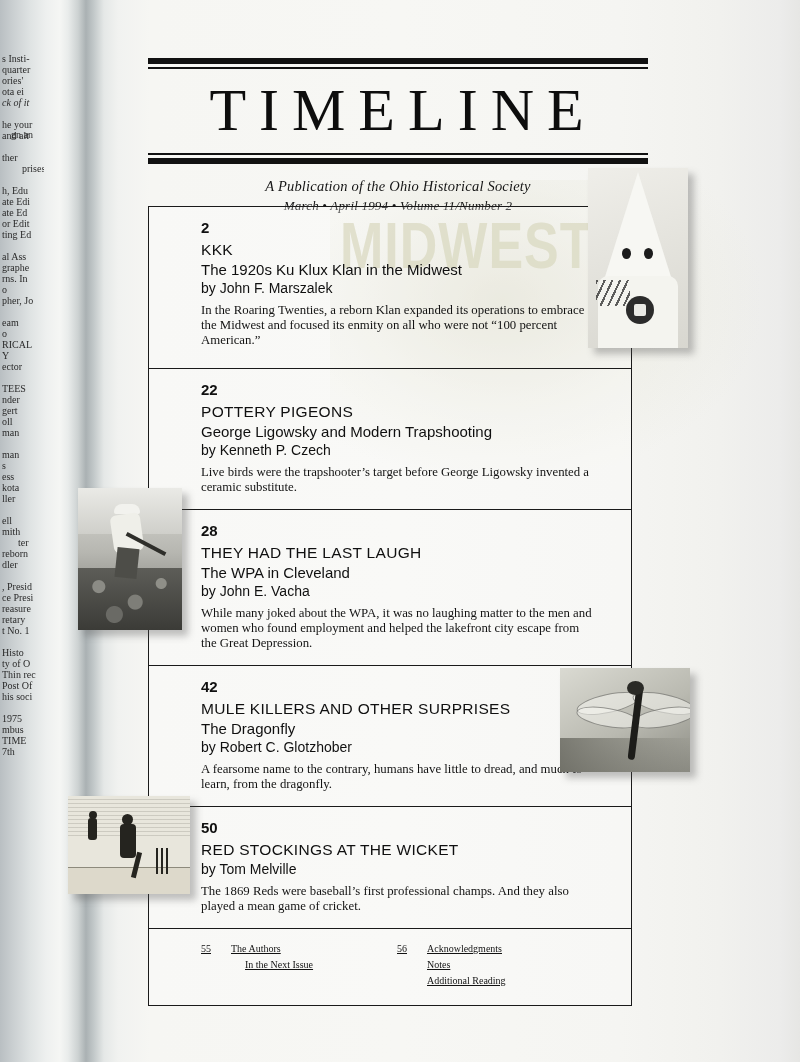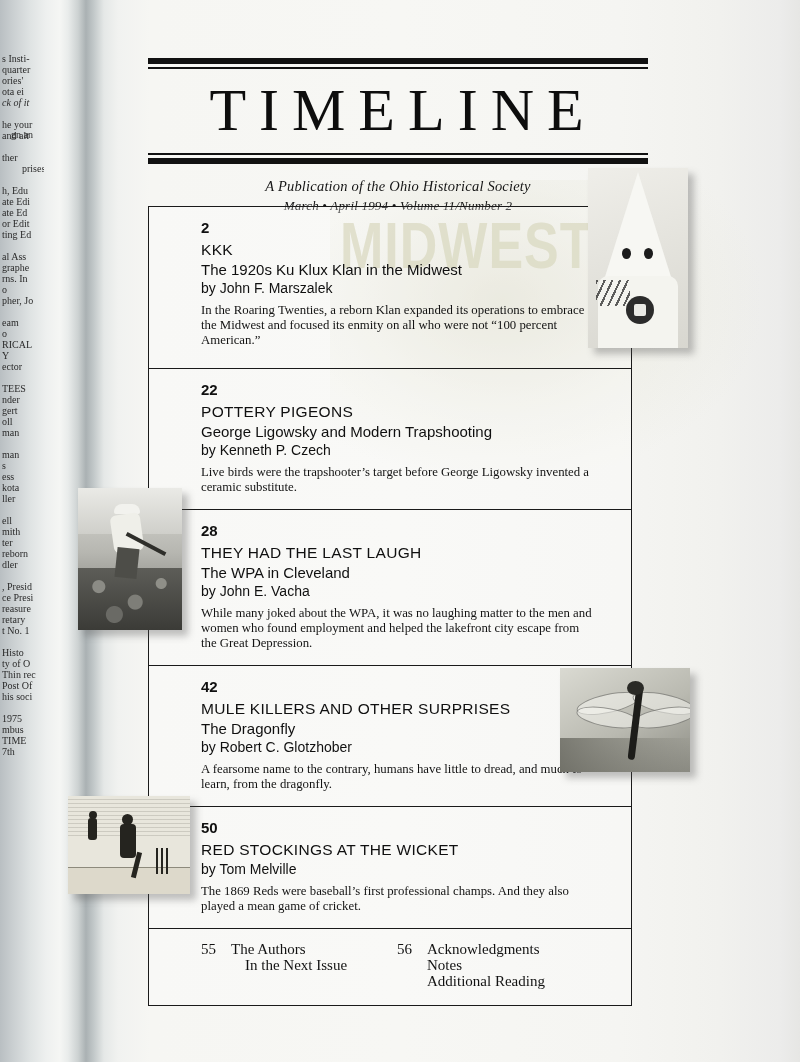--- a/index.html
+++ b/index.html
@@ -164,24 +164,25 @@
     font-size: 12.8px;
     line-height: 15px;
     color: #131313;
     max-width: 392px;
   }
 
   
   #backmatter {
     padding: 12px 16px 16px 52px;
     display: flex;
-    font-size: 15px;
+    font-size: 10px;
     line-height: 16px;
     color: #121212;
     min-height: 0;
+    text-decoration: underline;
   }
   .bm-col { display: flex; }
   .bm-num { width: 30px; }
   .bm-lines div { white-space: nowrap; }
   #bm-left { width: 196px; }
 
   
   .photo {
     position: absolute;
     box-shadow: 6px 6px 7px rgba(80,80,80,.35);
@@ -299,21 +300,21 @@
     <div class="blk" style="top: 406px;">gert</div>
     <div class="blk" style="top: 417px;">oll</div>
     <div class="blk" style="top: 428px;">man</div>
     <div class="blk" style="top: 450px;">man</div>
     <div class="blk" style="top: 461px;">s</div>
     <div class="blk" style="top: 472px;">ess</div>
     <div class="blk" style="top: 483px;">kota</div>
     <div class="blk" style="top: 494px;">ller</div>
     <div class="blk" style="top: 516px;">ell</div>
     <div class="blk" style="top: 527px;">mith</div>
-    <div class="blk" style="top: 538px;">ter</div>
+    <div class="blk" style="top: 538px; margin-left: 16px;">ter</div>
     <div class="blk" style="top: 549px;">reborn</div>
     <div class="blk" style="top: 560px;">dler</div>
     <div class="blk" style="top: 582px;">, Presid</div>
     <div class="blk" style="top: 593px;">ce Presi</div>
     <div class="blk" style="top: 604px;">reasure</div>
     <div class="blk" style="top: 615px;">retary</div>
     <div class="blk" style="top: 626px;">t No. 1</div>
     <div class="blk" style="top: 648px;">Histo</div>
     <div class="blk" style="top: 659px; font-family: Liberation Serif, serif;">ty of O</div>
     <div class="blk" style="top: 670px;">Thin rec</div>

